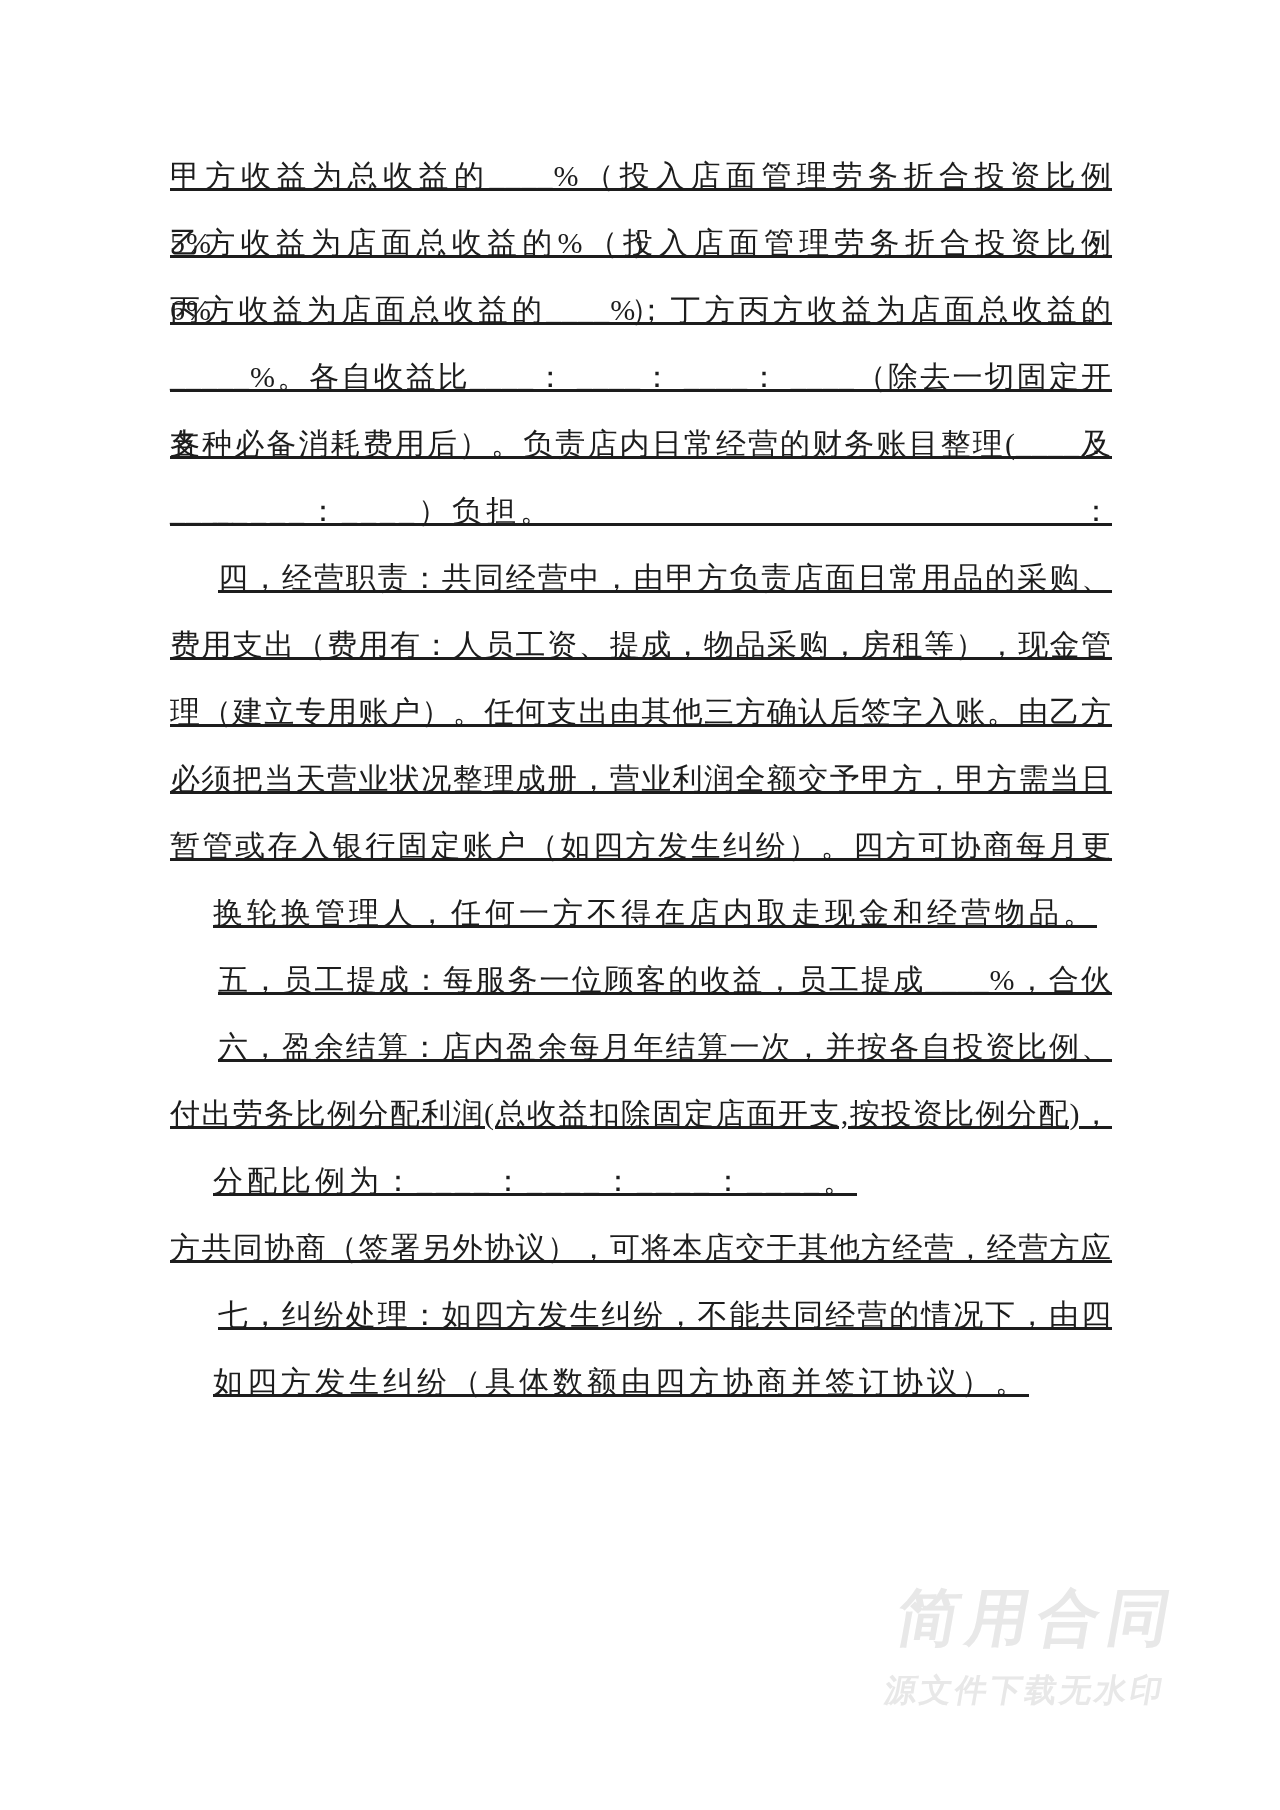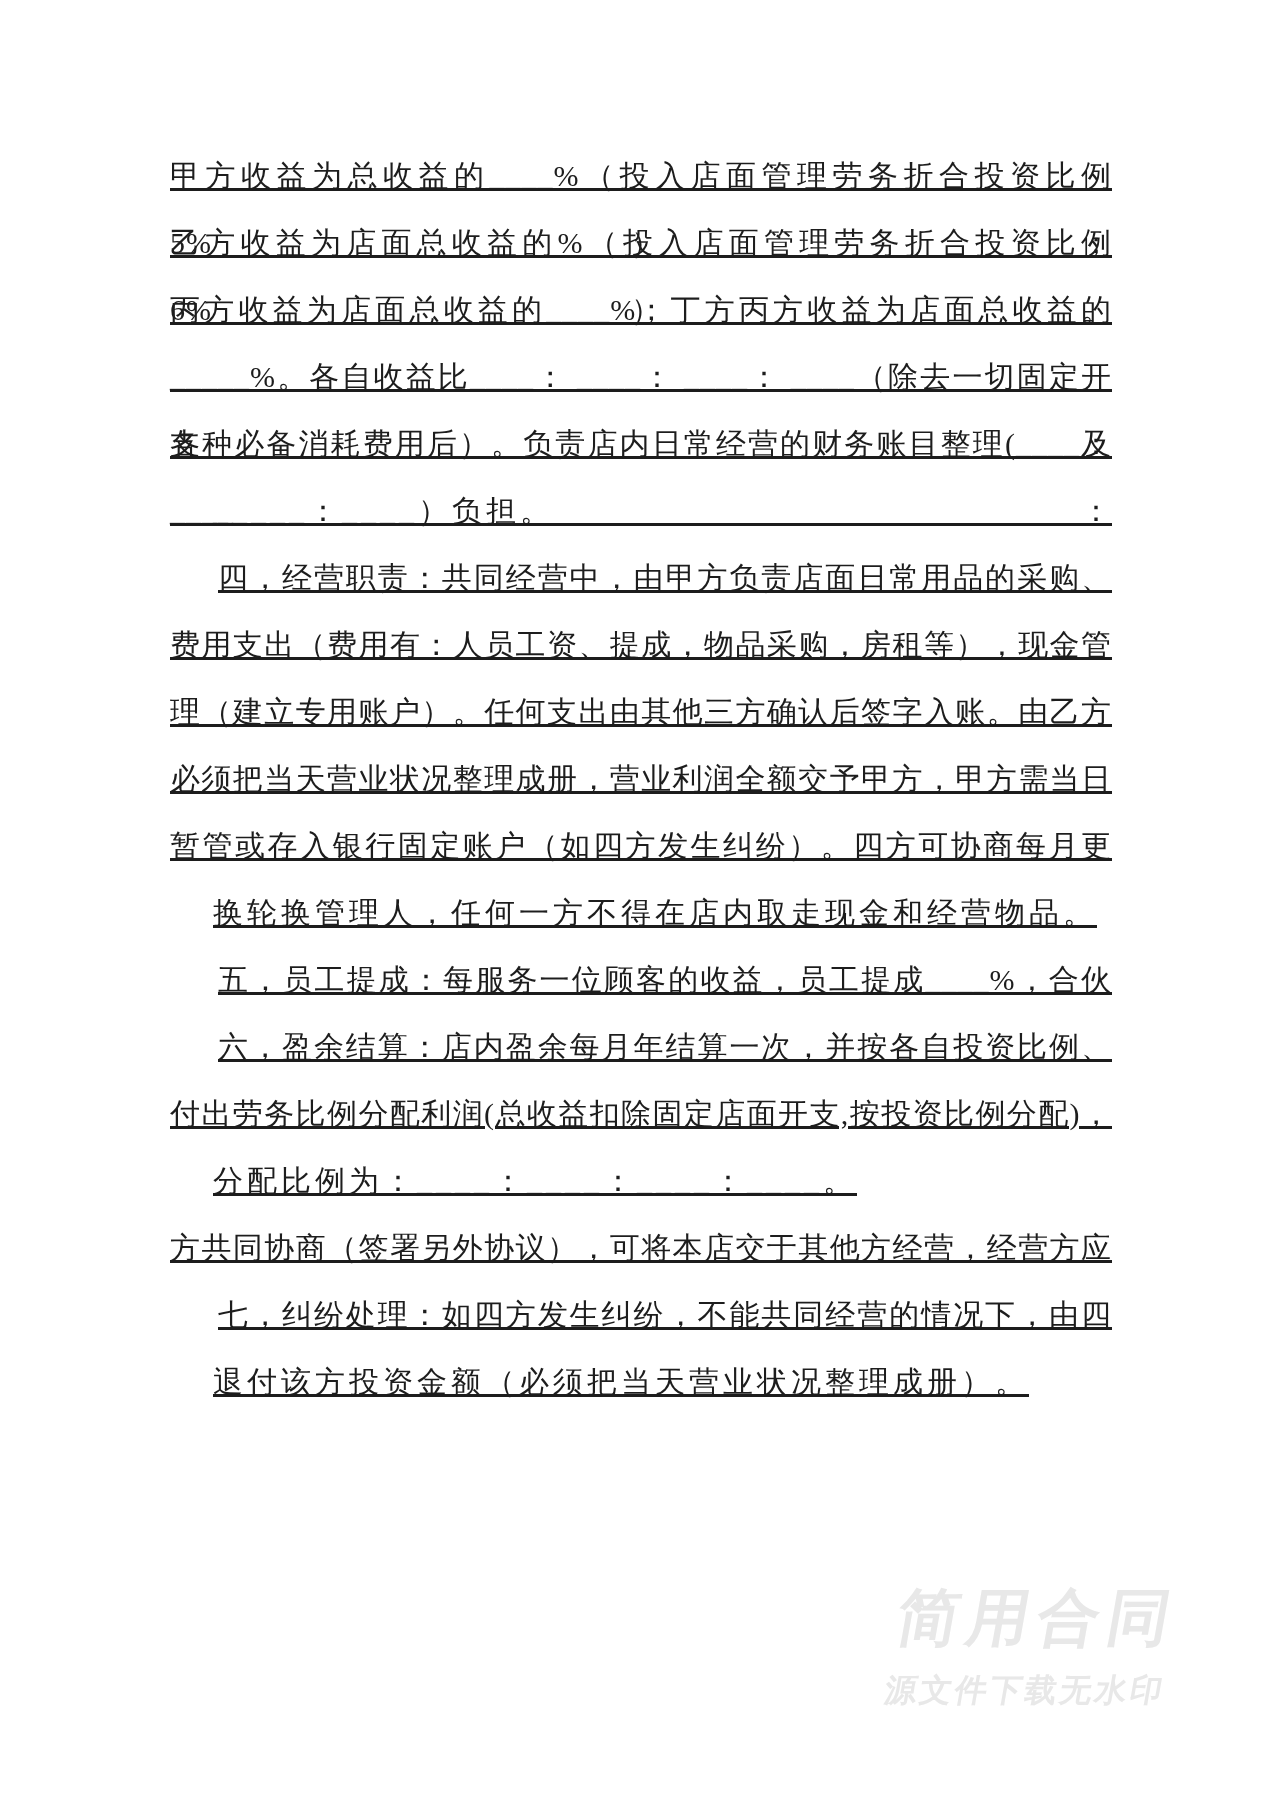--- a/index.html
+++ b/index.html
@@ -77,19 +77,19 @@
   <div class="line">理（建立专用账户）。任何支出由其他三方确认后签字入账。由乙方</div>
   <div class="line">必须把当天营业状况整理成册，营业利润全额交予甲方，甲方需当日</div>
   <div class="line">暂管或存入银行固定账户（如四方发生纠纷）。四方可协商每月更</div>
   <div class="line para-end">换轮换管理人，任何一方不得在店内取走现金和经营物品。</div>
   <div class="line indent">五，员工提成：每服务一位顾客的收益，员工提成____%，合伙</div>
   <div class="line indent">六，盈余结算：店内盈余每月年结算一次，并按各自投资比例、</div>
   <div class="line">付出劳务比例分配利润(总收益扣除固定店面开支,按投资比例分配)，</div>
   <div class="line para-end">分配比例为：____：____：____：____。</div>
   <div class="line">方共同协商（签署另外协议），可将本店交于其他方经营，经营方应</div>
   <div class="line indent">七，纠纷处理：如四方发生纠纷，不能共同经营的情况下，由四</div>
-  <div class="line para-end">退付该方投资金额（必须把当天营业状况整理成册）。</div>
+  <div class="line para-end">如四方发生纠纷（具体数额由四方协商并签订协议）。</div>
 </div>
 
 <div class="watermark">
   <div class="watermark-title">简用合同</div>
   <div class="watermark-subtitle">源文件下载无水印</div>
 </div>
 
 </body></html>

